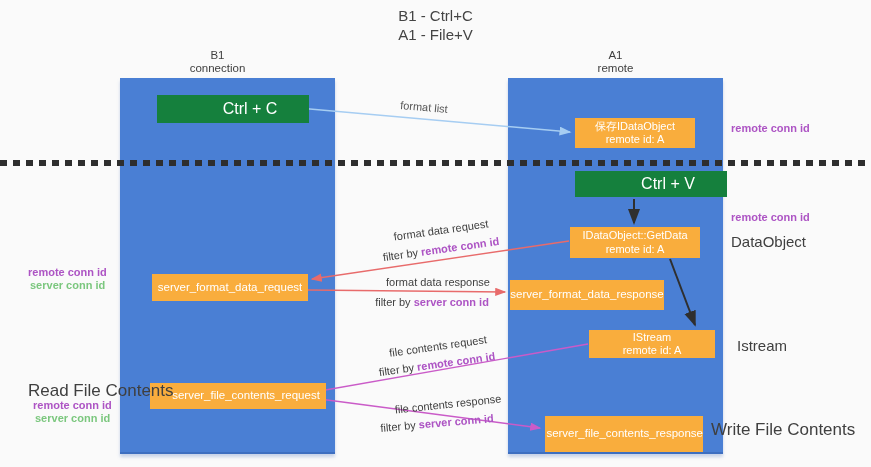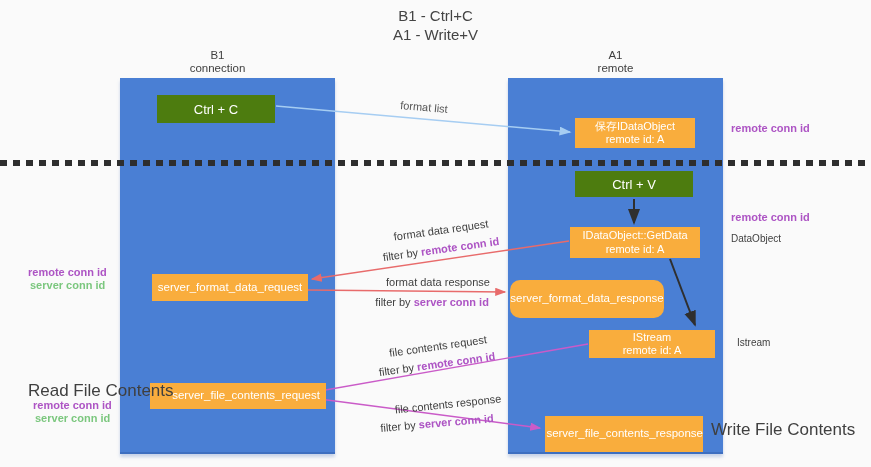--- a/index.html
+++ b/index.html
@@ -8,39 +8,39 @@
   .title{position:absolute;left:0;top:6px;width:871px;text-align:center;
          font-size:15px;line-height:19px;color:#444;z-index:5;}
   .lane-header{position:absolute;text-align:center;font-size:11.5px;line-height:13px;color:#3f3f3f;z-index:5;}
   .lane{position:absolute;top:78px;width:215px;height:374px;background:#4a7fd4;z-index:1;
         border-bottom:2px solid #3e6fc0;box-shadow:0 3px 3px rgba(110,140,200,.35);}
   .dashline{position:absolute;left:0;top:160px;width:871px;height:6px;z-index:2;
         background:repeating-linear-gradient(90deg,#2e2e2e 0 7px,transparent 7px 13px);}
   svg.arrows{position:absolute;left:0;top:0;z-index:3;pointer-events:none;}
   .bx{position:absolute;z-index:4;display:flex;flex-direction:column;justify-content:center;
       align-items:center;text-align:center;color:#fff;}
-  .bx-green{background:#4d7c0f;font-size:13px;}
+  .bx-green{background:#15803d;font-size:16px;padding-left:34px;}
   .bx-orange{background:#f9ad3d;font-size:11px;line-height:13.5px;}
   .bx-orange.single{font-size:11.5px;}
   .flabel{position:absolute;z-index:5;font-size:11px;white-space:nowrap;color:#3f3f3f;
           transform:translate(-50%,-50%) rotate(var(--rot,0deg));}
   .mlabel{position:absolute;z-index:5;font-size:11px;white-space:nowrap;}
   .em-purple{color:#ad54c4;font-weight:bold;}
   .em-green{color:#7bc77e;font-weight:bold;}
   .plain{color:#3f3f3f;font-weight:normal;font-size:17px;}
-  .plain12{color:#3f3f3f;font-weight:normal;font-size:10px;}
+  .plain12{color:#3f3f3f;font-weight:normal;font-size:15px;}
 </style>
 </head>
 <body>
 
 <div class="canvas">
 
   <div class="title">
     <div>B1 - Ctrl+C</div>
-    <div>A1 - Write+V</div>
+    <div>A1 - File+V</div>
   </div>
 
   <div class="lane-header" style="left:120px;top:49px;width:195px;">
     <div>B1</div>
     <div>connection</div>
   </div>
   <div class="lane-header" style="left:508px;top:49px;width:215px;">
     <div>A1</div>
     <div>remote</div>
   </div>
@@ -87,21 +87,21 @@
   <div class="bx bx-green" style="left:575px;top:171px;width:118px;height:26px;">
     <div>Ctrl + V</div>
   </div>
   <div class="bx bx-orange" style="left:570px;top:227px;width:130px;height:31px;">
     <div>IDataObject::GetData</div>
     <div>remote id: A</div>
   </div>
   <div class="bx bx-orange single" style="left:152px;top:274px;width:156px;height:27px;">
     <div>server_format_data_request</div>
   </div>
-  <div class="bx bx-orange single" style="left:510px;top:280px;width:154px;height:38px;border-radius:10px;">
+  <div class="bx bx-orange single" style="left:510px;top:280px;width:154px;height:30px;">
     <div>server_format_data_response</div>
   </div>
   <div class="bx bx-orange" style="left:589px;top:330px;width:126px;height:28px;">
     <div>IStream</div>
     <div>remote id: A</div>
   </div>
   <div class="bx bx-orange single" style="left:150px;top:383px;width:160px;height:26px;padding-left:16px;">
     <div>server_file_contents_request</div>
   </div>
   <div class="bx bx-orange single" style="left:545px;top:416px;width:158px;height:36px;align-items:flex-end;">

